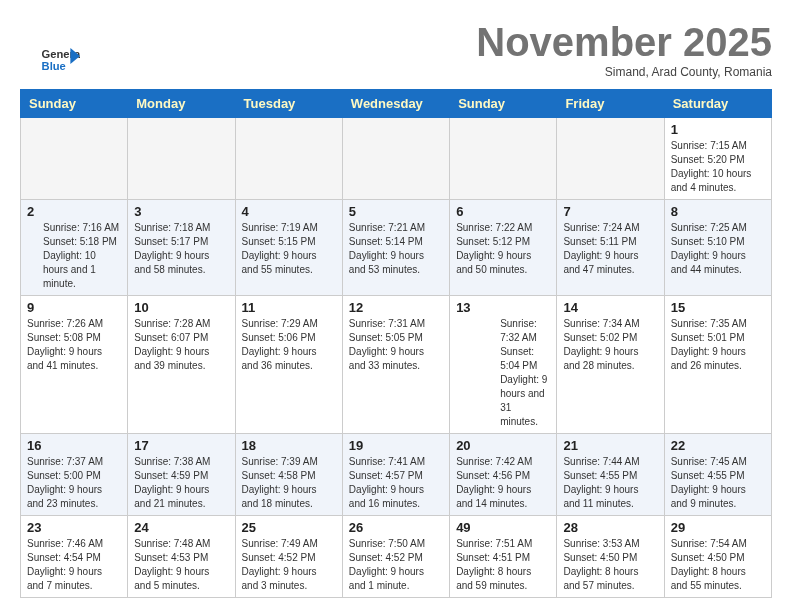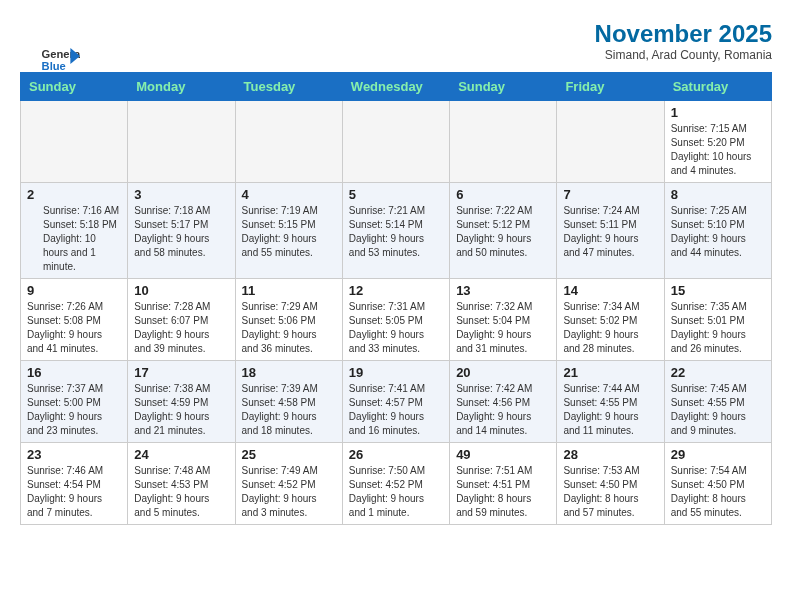--- a/index.html
+++ b/index.html
@@ -8,23 +8,23 @@
       background: #fff;
       width: 792px;
       min-height: 612px;
       padding: 20px;
     }
     .header {
       text-align: right;
       margin-bottom: 10px;
     }
     .header .month-year {
-      font-size: 24px;
+      font-size: 40px;
       font-weight: bold;
-      color: #0369a1;
+      color: #737373;
     }
     .header .location {
       font-size: 12px;
       color: #444;
     }
     .logo {
       position: absolute;
       top: 20px;
       left: 20px;
       display: flex;
@@ -35,21 +35,21 @@
       width: 40px;
       height: 40px;
     }
     .calendar {
       width: 100%;
       border-collapse: collapse;
       border: 1px solid #ccc;
     }
     .calendar th {
       background-color: #1a6fc4;
-      color: #86efac;
+      color: #fef9c3;
       text-align: left;
       padding: 6px 8px;
       font-size: 13px;
       font-weight: bold;
       border: 1px solid #1a6fc4;
     }
     .calendar td {
       vertical-align: top;
       border: 1px solid #ccc;
       padding: 4px 6px;
@@ -191,21 +191,21 @@
 Daylight: 9 hours and 36 minutes.</div>
           </td>
           <td>
             <span class="day-number">12</span>
             <div class="day-info" style="white-space: pre-line;">Sunrise: 7:31 AM
 Sunset: 5:05 PM
 Daylight: 9 hours and 33 minutes.</div>
           </td>
           <td>
             <span class="day-number">13</span>
-            <div class="day-info" style="white-space: pre-line;">Sunrise: 7:32 AM
+            <div class="day-info" style="white-space: pre-line; margin-left: 44px;">Sunrise: 7:32 AM
 Sunset: 5:04 PM
 Daylight: 9 hours and 31 minutes.</div>
           </td>
           <td>
             <span class="day-number">14</span>
             <div class="day-info" style="white-space: pre-line;">Sunrise: 7:34 AM
 Sunset: 5:02 PM
 Daylight: 9 hours and 28 minutes.</div>
           </td>
           <td>
@@ -285,21 +285,21 @@
 Daylight: 9 hours and 1 minute.</div>
           </td>
           <td>
             <span class="day-number">49</span>
             <div class="day-info" style="white-space: pre-line;">Sunrise: 7:51 AM
 Sunset: 4:51 PM
 Daylight: 8 hours and 59 minutes.</div>
           </td>
           <td>
             <span class="day-number">28</span>
-            <div class="day-info" style="white-space: pre-line;">Sunrise: 7:53 AM
+            <div class="day-info" style="white-space: pre-line;">Sunrise: 3:53 AM
 Sunset: 4:50 PM
 Daylight: 8 hours and 57 minutes.</div>
           </td>
           <td>
             <span class="day-number">29</span>
             <div class="day-info" style="white-space: pre-line;">Sunrise: 7:54 AM
 Sunset: 4:50 PM
 Daylight: 8 hours and 55 minutes.</div>
           </td>
         </tr>

